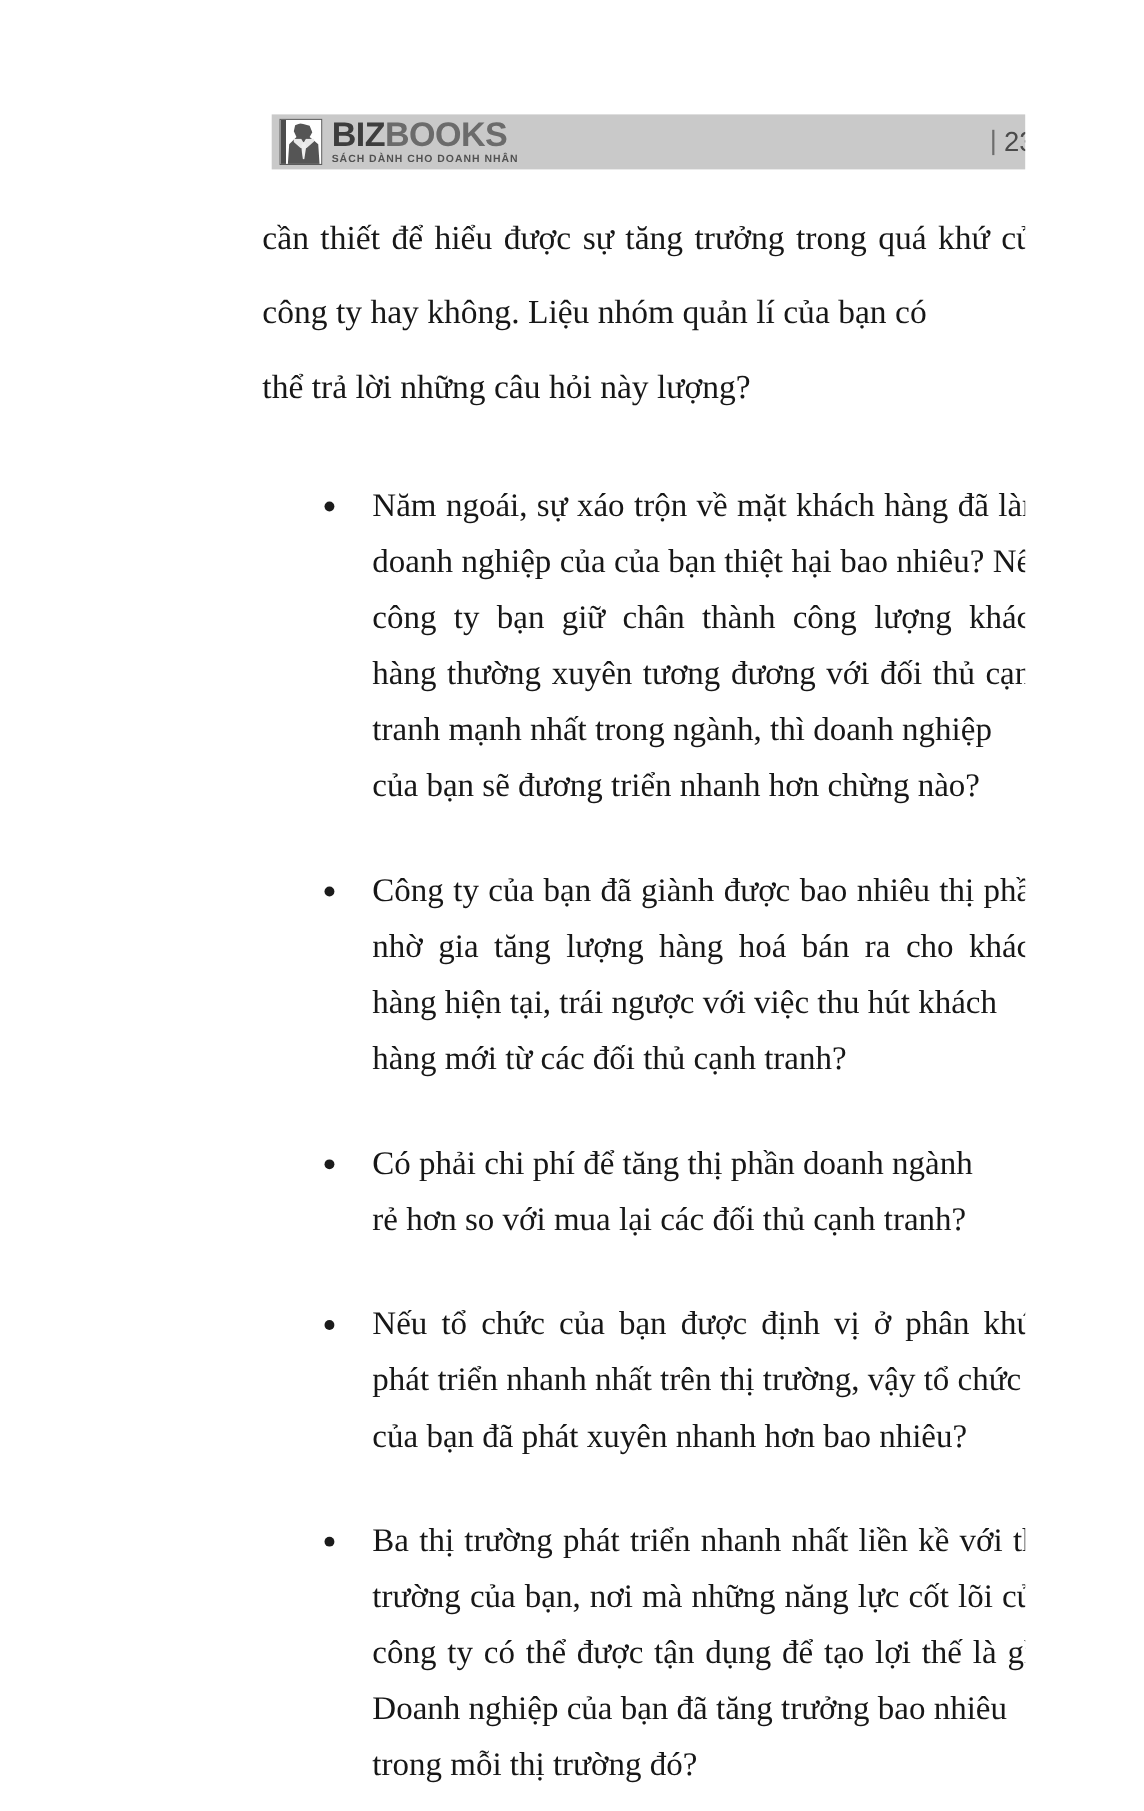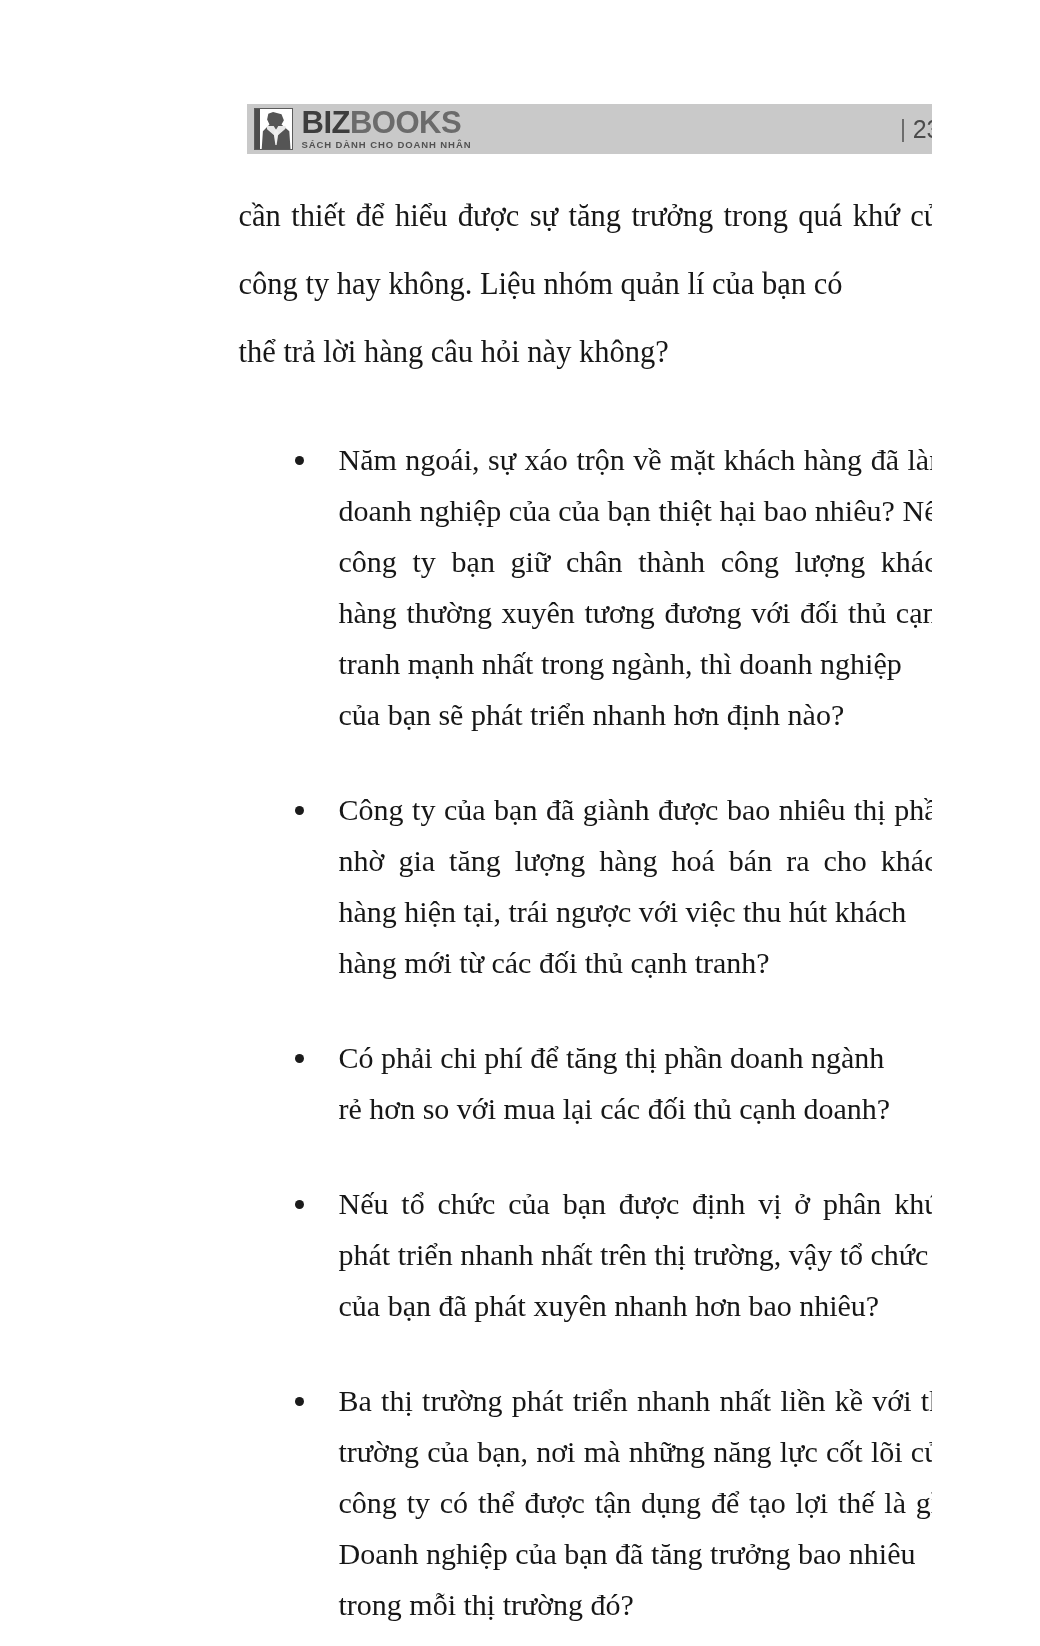--- a/index.html
+++ b/index.html
@@ -187,34 +187,34 @@
 
     <div class="folio">
       <span class="folio-rule"></span>
       <span class="folio-num">23</span>
     </div>
 
   </div>
 
   <div class="body-col">
 
-    <p class="para"><span>cần thiết để hiểu được sự tăng trưởng trong quá khứ của công ty hay không. Liệu nhóm quản lí của bạn có</span><span class="lastline">thể trả lời hàng câu hỏi này không?</span></p>
+    <p class="para"><span>cần thiết để hiểu được sự tăng trưởng trong quá khứ của công ty hay không. Liệu nhóm quản lí của bạn có</span><span class="lastline">thể trả lời những câu hỏi này lượng?</span></p>
 
     <ul class="bullet-list">
 
       <li class="bullet-item">
-        <span class="bullet-dot"></span><span>Năm ngoái, sự xáo trộn về mặt khách hàng đã làm doanh nghiệp của của bạn thiệt hại bao nhiêu? Nếu công ty bạn giữ chân thành công lượng khách hàng thường xuyên tương đương với đối thủ cạnh tranh mạnh nhất trong ngành, thì doanh nghiệp</span><span class="lastline">của bạn sẽ phát triển nhanh hơn định nào?</span>
+        <span class="bullet-dot"></span><span>Năm ngoái, sự xáo trộn về mặt khách hàng đã làm doanh nghiệp của của bạn thiệt hại bao nhiêu? Nếu công ty bạn giữ chân thành công lượng khách hàng thường xuyên tương đương với đối thủ cạnh tranh mạnh nhất trong ngành, thì doanh nghiệp</span><span class="lastline">của bạn sẽ đương triển nhanh hơn chừng nào?</span>
       </li>
 
       <li class="bullet-item">
         <span class="bullet-dot"></span><span>Công ty của bạn đã giành được bao nhiêu thị phần nhờ gia tăng lượng hàng hoá bán ra cho khách hàng hiện tại, trái ngược với việc thu hút khách</span><span class="lastline">hàng mới từ các đối thủ cạnh tranh?</span>
       </li>
 
       <li class="bullet-item">
-        <span class="bullet-dot"></span><span>Có phải chi phí để tăng thị phần doanh ngành</span><span class="lastline">rẻ hơn so với mua lại các đối thủ cạnh doanh?</span>
+        <span class="bullet-dot"></span><span>Có phải chi phí để tăng thị phần doanh ngành</span><span class="lastline">rẻ hơn so với mua lại các đối thủ cạnh tranh?</span>
       </li>
 
       <li class="bullet-item">
         <span class="bullet-dot"></span><span>Nếu tổ chức của bạn được định vị ở phân khúc phát triển nhanh nhất trên thị trường, vậy tổ chức</span><span class="lastline">của bạn đã phát xuyên nhanh hơn bao nhiêu?</span>
       </li>
 
       <li class="bullet-item">
         <span class="bullet-dot"></span><span>Ba thị trường phát triển nhanh nhất liền kề với thị trường của bạn, nơi mà những năng lực cốt lõi của công ty có thể được tận dụng để tạo lợi thế là gì? Doanh nghiệp của bạn đã tăng trưởng bao nhiêu</span><span class="lastline">trong mỗi thị trường đó?</span>
       </li>
 

